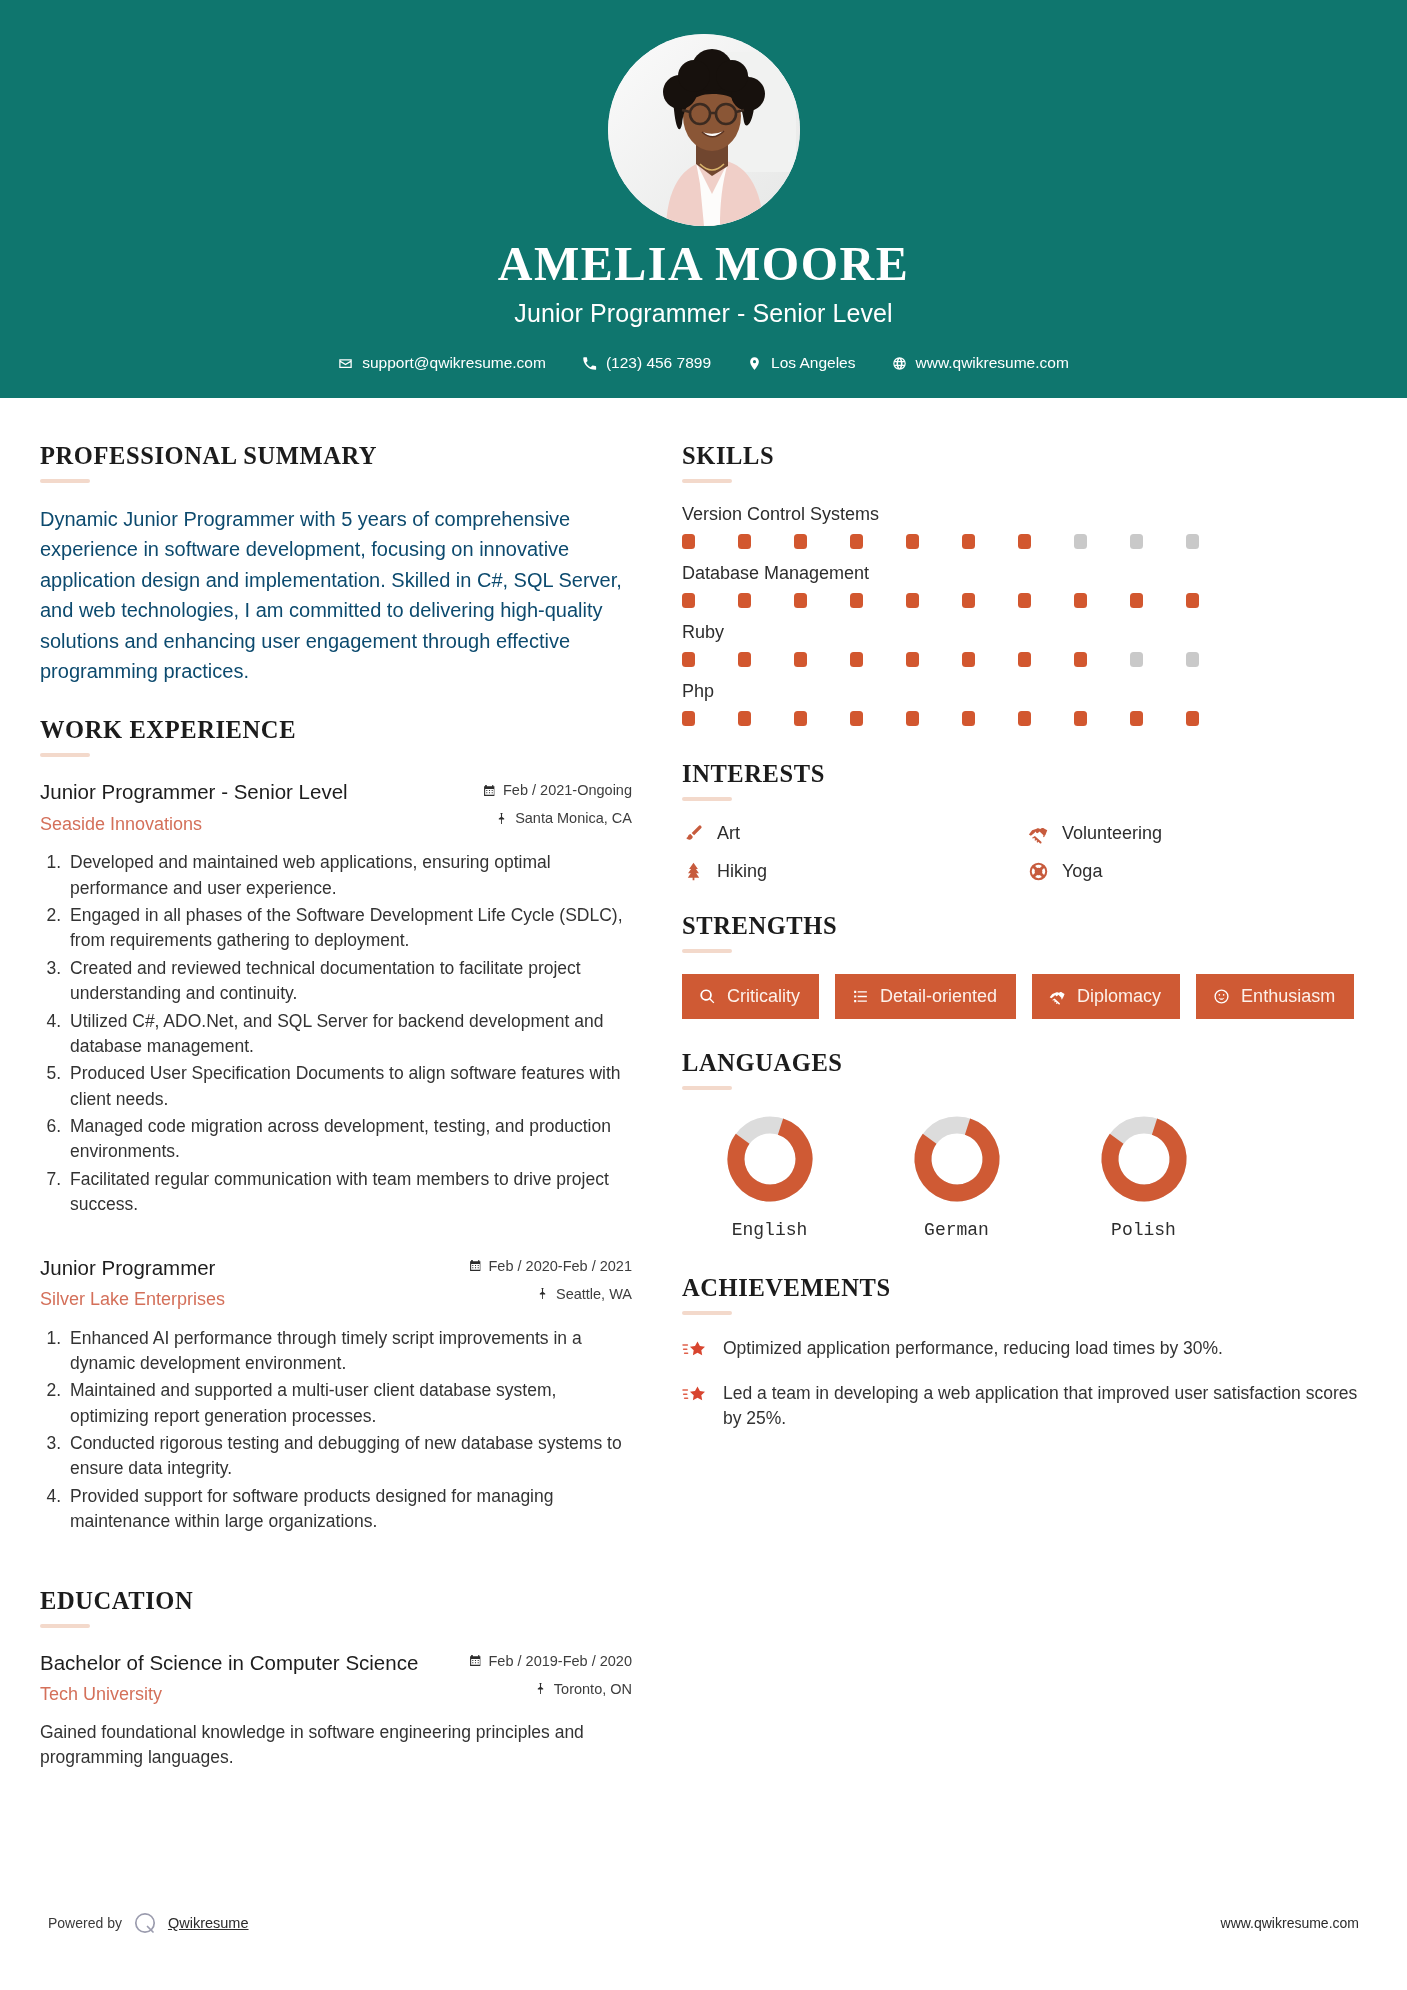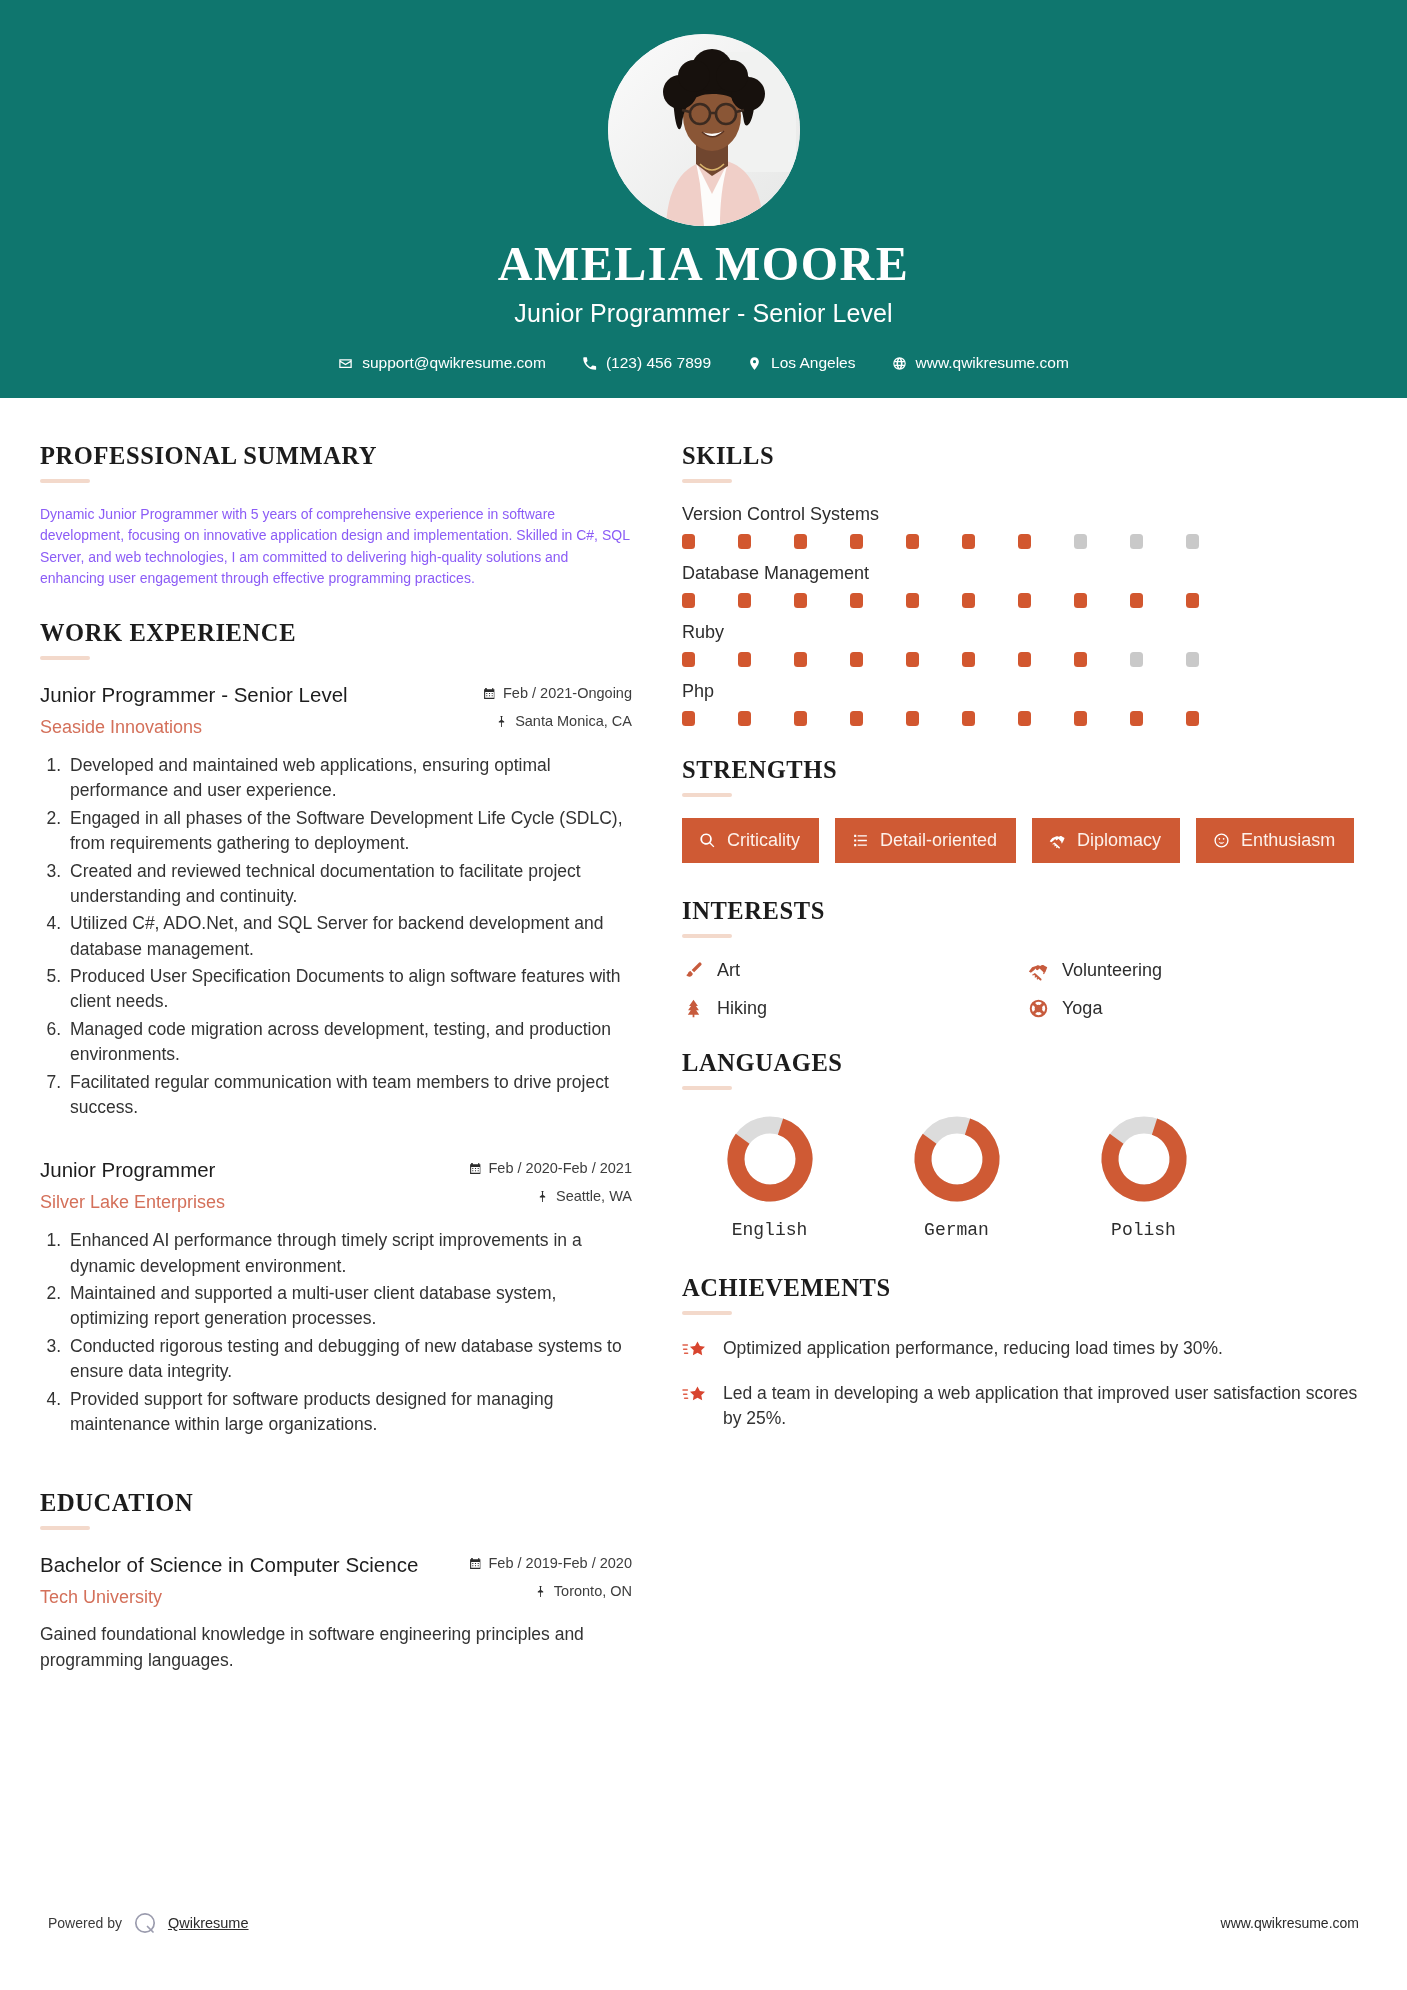--- a/index.html
+++ b/index.html
@@ -76,23 +76,23 @@
     color:#1c1c1c;
     text-transform:uppercase;
   }
   .sec-rule {
     width:50px; height:4px; background:#f3d9cb;
     margin-top:9px; margin-bottom:21px; border-radius:2px;
   }
   .sec-block { margin-bottom:30px; }
 
   .summary-text {
-    font-size:14px;
+    font-size:20px;
     line-height:1.52;
-    color:#8b5cf6;
+    color:#0c4a6e;
   }
 
   
   .entry { margin-bottom:6px; }
   .entry + .entry { margin-top:36px; }
   .entry-row {
     display:flex; justify-content:space-between; align-items:flex-start;
   }
   .entry-main { flex:1; padding-right:14px; }
   .entry-role {
@@ -443,56 +443,20 @@
                 <span class="dot on"></span>
                 <span class="dot on"></span>
                 <span class="dot on"></span>
                 <span class="dot on"></span>
                 <span class="dot on"></span>
               </div>
             </div>
           </div>
       </div>
 
-      <div class="sec-block" style="margin-top:30px;">
-        <div class="sec-title">STRENGTHS</div>
-        <div class="sec-rule"></div>
-        <div class="strength-wrap">
-
-          <div class="chip">
-            <svg viewBox="0 0 24 24">
-                <path d="M10 2a8 8 0 1 0 4.9 14.3l5.4 5.4 1.4-1.4-5.4-5.4A8 8 0 0 0 10 2zm0 2.4a5.6 5.6 0 1 1 0 11.2 5.6 5.6 0 0 1 0-11.2z"></path>
-              </svg>
-            <span>Criticality</span>
-          </div>
-
-          <div class="chip">
-            <svg viewBox="0 0 24 24">
-                <path d="M3 4h3v3H3V4zm5 .5h13v2H8v-2zM3 10.5h3v3H3v-3zm5 .5h13v2H8v-2zM3 17h3v3H3v-3zm5 .5h13v2H8v-2z"></path>
-              </svg>
-            <span>Detail-oriented</span>
-          </div>
-
-          <div class="chip">
-            <svg viewBox="0 0 24 24">
-                <path d="M11.9 6.6 9.4 8.9a1.6 1.6 0 0 0 2.2 2.3l1.6-1.5 4.2 3.9c.4.4.4 1 0 1.4l-.3.3 1 1 .5-.5c.5-.5.7-1.2.6-1.9h.6l2.2-5.6-3.7-2.1c-1-.6-2.3-.6-3.3 0l-1.1.6-2-.8c-.6-.2-1.3-.1-1.8.3l-.2.2-5.2 1.9L1 13.2l2.3 1.3 3.6-2.9 5-5zM4.7 16.9l1 1 1.1-1 1.5 1.4-1 1 1 1 1-1 1.4 1.3-1 .9 1 1 1.1-1 1.8 1.6c.5.4 1.2.4 1.6-.1.4-.4.4-1.1 0-1.5l-7.3-6.7-3.2 2.1z"></path>
-              </svg>
-            <span>Diplomacy</span>
-          </div>
-
-          <div class="chip">
-            <svg viewBox="0 0 24 24">
-                <path d="M12 2a10 10 0 1 0 0 20 10 10 0 0 0 0-20zm0 1.9a8.1 8.1 0 1 1 0 16.2 8.1 8.1 0 0 1 0-16.2zM9 8.5a1.2 1.2 0 1 0 0 2.4 1.2 1.2 0 0 0 0-2.4zm6 0a1.2 1.2 0 1 0 0 2.4 1.2 1.2 0 0 0 0-2.4zm-7 5.1c.8 2 2.3 3 4 3s3.2-1 4-3c-1.2.9-2.5 1.3-4 1.3s-2.8-.4-4-1.3z"></path>
-              </svg>
-            <span>Enthusiasm</span>
-          </div>
-
-        </div>
-      </div>
-
       <div class="sec-block" style="margin-top:34px;">
         <div class="sec-title">INTERESTS</div>
         <div class="sec-rule"></div>
         <div class="interest-grid">
 
           <div class="interest">
             <span class="i-ico">
               <svg viewBox="0 0 24 24">
                   <path d="M20.7 3.3a2 2 0 0 0-2.8 0l-8 8 2.8 2.8 8-8a2 2 0 0 0 0-2.8zM8.6 12.6c-1.3.3-2.3 1-2.8 2.2-.5 1.1-.9 1.9-2.1 2.4 1 1.3 2.6 2 4.2 1.8 2-.3 3.3-1.9 3.2-3.7l-2.5-2.7z"></path>
                 </svg>
@@ -518,20 +482,56 @@
             <span>Hiking</span>
           </div>
 
           <div class="interest">
             <span class="i-ico">
               <svg viewBox="0 0 24 24">
                   <path d="M12 2a10 10 0 1 0 0 20 10 10 0 0 0 0-20zm0 2.4c1.5 0 2.8.4 3.9 1.2l-2.3 2.3a4.6 4.6 0 0 0-3.2 0L8.1 5.6A6.9 6.9 0 0 1 12 4.4zM5.6 8.1l2.3 2.3a4.6 4.6 0 0 0 0 3.2l-2.3 2.3A7 7 0 0 1 5.6 8.1zm2.5 10.3 2.3-2.3c1 .4 2.2.4 3.2 0l2.3 2.3a7 7 0 0 1-7.8 0zm10.3-2.5-2.3-2.3c.4-1 .4-2.2 0-3.2l2.3-2.3a7 7 0 0 1 0 7.8zM12 9.4a2.6 2.6 0 1 0 0 5.2 2.6 2.6 0 0 0 0-5.2z"></path>
                 </svg>
             </span>
             <span>Yoga</span>
+          </div>
+
+        </div>
+      </div>
+
+      <div class="sec-block" style="margin-top:30px;">
+        <div class="sec-title">STRENGTHS</div>
+        <div class="sec-rule"></div>
+        <div class="strength-wrap">
+
+          <div class="chip">
+            <svg viewBox="0 0 24 24">
+                <path d="M10 2a8 8 0 1 0 4.9 14.3l5.4 5.4 1.4-1.4-5.4-5.4A8 8 0 0 0 10 2zm0 2.4a5.6 5.6 0 1 1 0 11.2 5.6 5.6 0 0 1 0-11.2z"></path>
+              </svg>
+            <span>Criticality</span>
+          </div>
+
+          <div class="chip">
+            <svg viewBox="0 0 24 24">
+                <path d="M3 4h3v3H3V4zm5 .5h13v2H8v-2zM3 10.5h3v3H3v-3zm5 .5h13v2H8v-2zM3 17h3v3H3v-3zm5 .5h13v2H8v-2z"></path>
+              </svg>
+            <span>Detail-oriented</span>
+          </div>
+
+          <div class="chip">
+            <svg viewBox="0 0 24 24">
+                <path d="M11.9 6.6 9.4 8.9a1.6 1.6 0 0 0 2.2 2.3l1.6-1.5 4.2 3.9c.4.4.4 1 0 1.4l-.3.3 1 1 .5-.5c.5-.5.7-1.2.6-1.9h.6l2.2-5.6-3.7-2.1c-1-.6-2.3-.6-3.3 0l-1.1.6-2-.8c-.6-.2-1.3-.1-1.8.3l-.2.2-5.2 1.9L1 13.2l2.3 1.3 3.6-2.9 5-5zM4.7 16.9l1 1 1.1-1 1.5 1.4-1 1 1 1 1-1 1.4 1.3-1 .9 1 1 1.1-1 1.8 1.6c.5.4 1.2.4 1.6-.1.4-.4.4-1.1 0-1.5l-7.3-6.7-3.2 2.1z"></path>
+              </svg>
+            <span>Diplomacy</span>
+          </div>
+
+          <div class="chip">
+            <svg viewBox="0 0 24 24">
+                <path d="M12 2a10 10 0 1 0 0 20 10 10 0 0 0 0-20zm0 1.9a8.1 8.1 0 1 1 0 16.2 8.1 8.1 0 0 1 0-16.2zM9 8.5a1.2 1.2 0 1 0 0 2.4 1.2 1.2 0 0 0 0-2.4zm6 0a1.2 1.2 0 1 0 0 2.4 1.2 1.2 0 0 0 0-2.4zm-7 5.1c.8 2 2.3 3 4 3s3.2-1 4-3c-1.2.9-2.5 1.3-4 1.3s-2.8-.4-4-1.3z"></path>
+              </svg>
+            <span>Enthusiasm</span>
           </div>
 
         </div>
       </div>
 
       <div class="sec-block" style="margin-top:28px;">
         <div class="sec-title">LANGUAGES</div>
         <div class="sec-rule"></div>
         <div class="lang-wrap" id="lang-list">
             <div class="lang">

